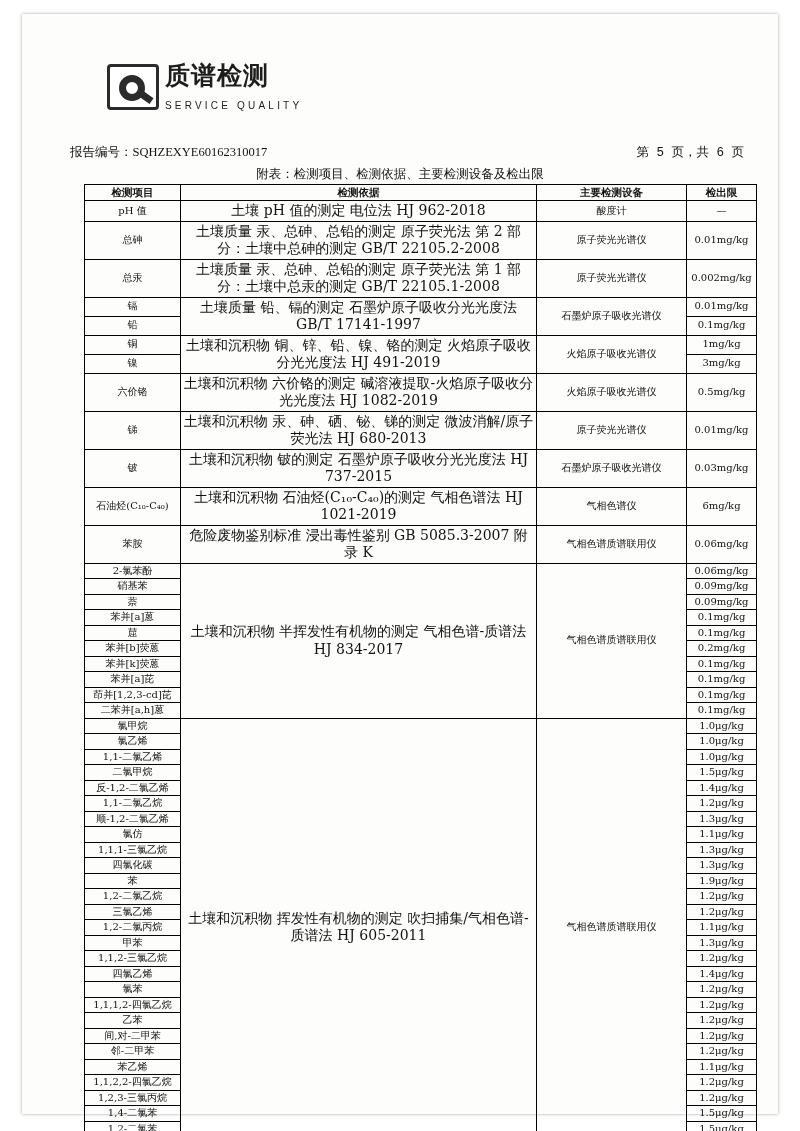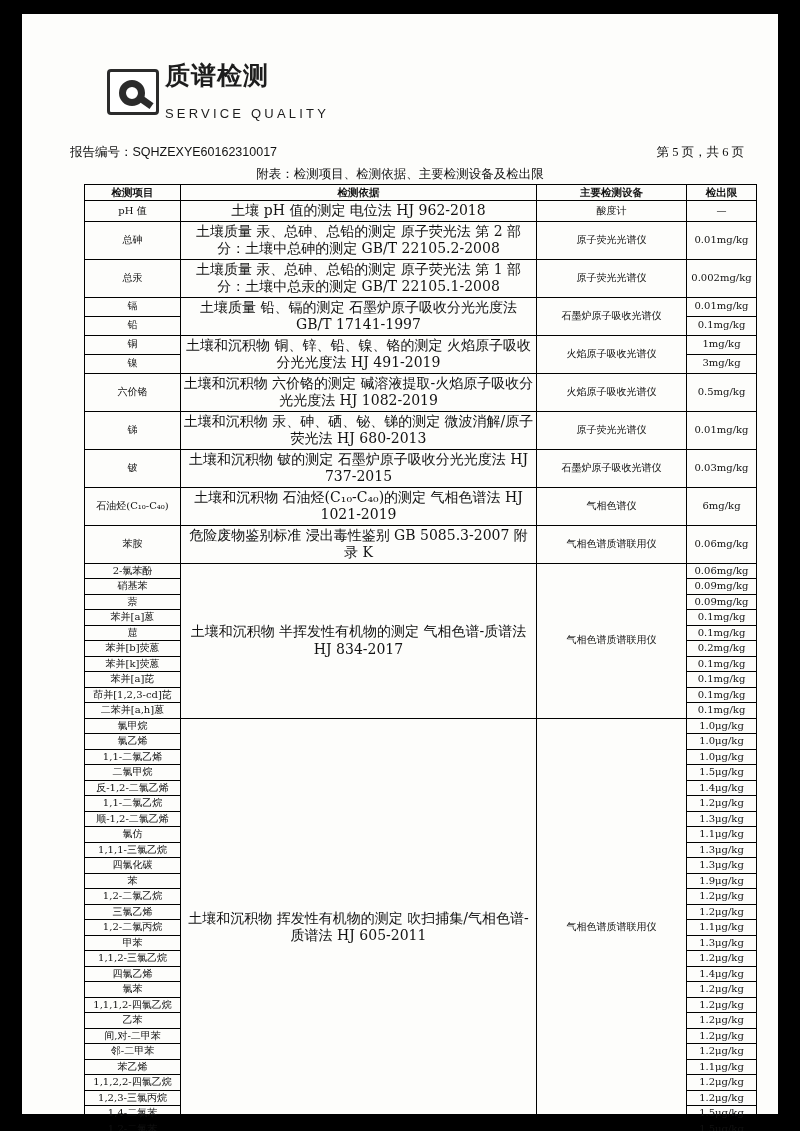--- a/index.html
+++ b/index.html
@@ -4,21 +4,21 @@
 <style>
   html, body {
     margin: 0;
     padding: 0;
     background: #8c8c8c;
   }
   .page {
     width: 800px;
     height: 1131px;
     position: relative;
-    background: #000000;
+    background: #ffffff;
     margin: 0 auto;
     overflow: hidden;
     font-family: "Liberation Sans", "DejaVu Sans", sans-serif;
     color: #111;
     box-sizing: border-box;
   }
   .sheet {
     position: absolute;
     left: 22px;
     top: 14px;
@@ -74,49 +74,49 @@
     justify-content: center;
   }
   .logo-cn {
     font-size: 25px;
     font-weight: bold;
     letter-spacing: 1px;
     color: #1d1d1d;
     line-height: 1.05;
   }
   .logo-en {
-    font-size: 13px;
+    font-size: 10px;
     letter-spacing: 3.2px;
     color: #1d1d1d;
-    margin-top: 18px;
+    margin-top: 12px;
   }
   .doc-title {
     position: absolute;
     left: 0;
     top: 92px;
     width: 100%;
     text-align: center;
     font-size: 23px;
     font-weight: bold;
     letter-spacing: 10px;
     font-family: "DejaVu Serif", "Liberation Serif", serif;
   }
   .report-no {
     position: absolute;
     left: 48px;
     top: 130px;
     font-size: 12.5px;
-    font-family: Liberation Sans, sans-serif;
+    font-family: Liberation Serif, serif;
   }
   .page-no {
     position: absolute;
     right: 34px;
     top: 130px;
     font-size: 12.5px;
-    font-family: Liberation Serif, serif;
+    font-family: Liberation Mono, monospace;
   }
   .attach-title {
     position: absolute;
     left: 0;
     top: 152px;
     width: 100%;
     text-align: center;
     font-size: 12.5px;
     font-family: "DejaVu Serif", "Liberation Serif", serif;
   }

